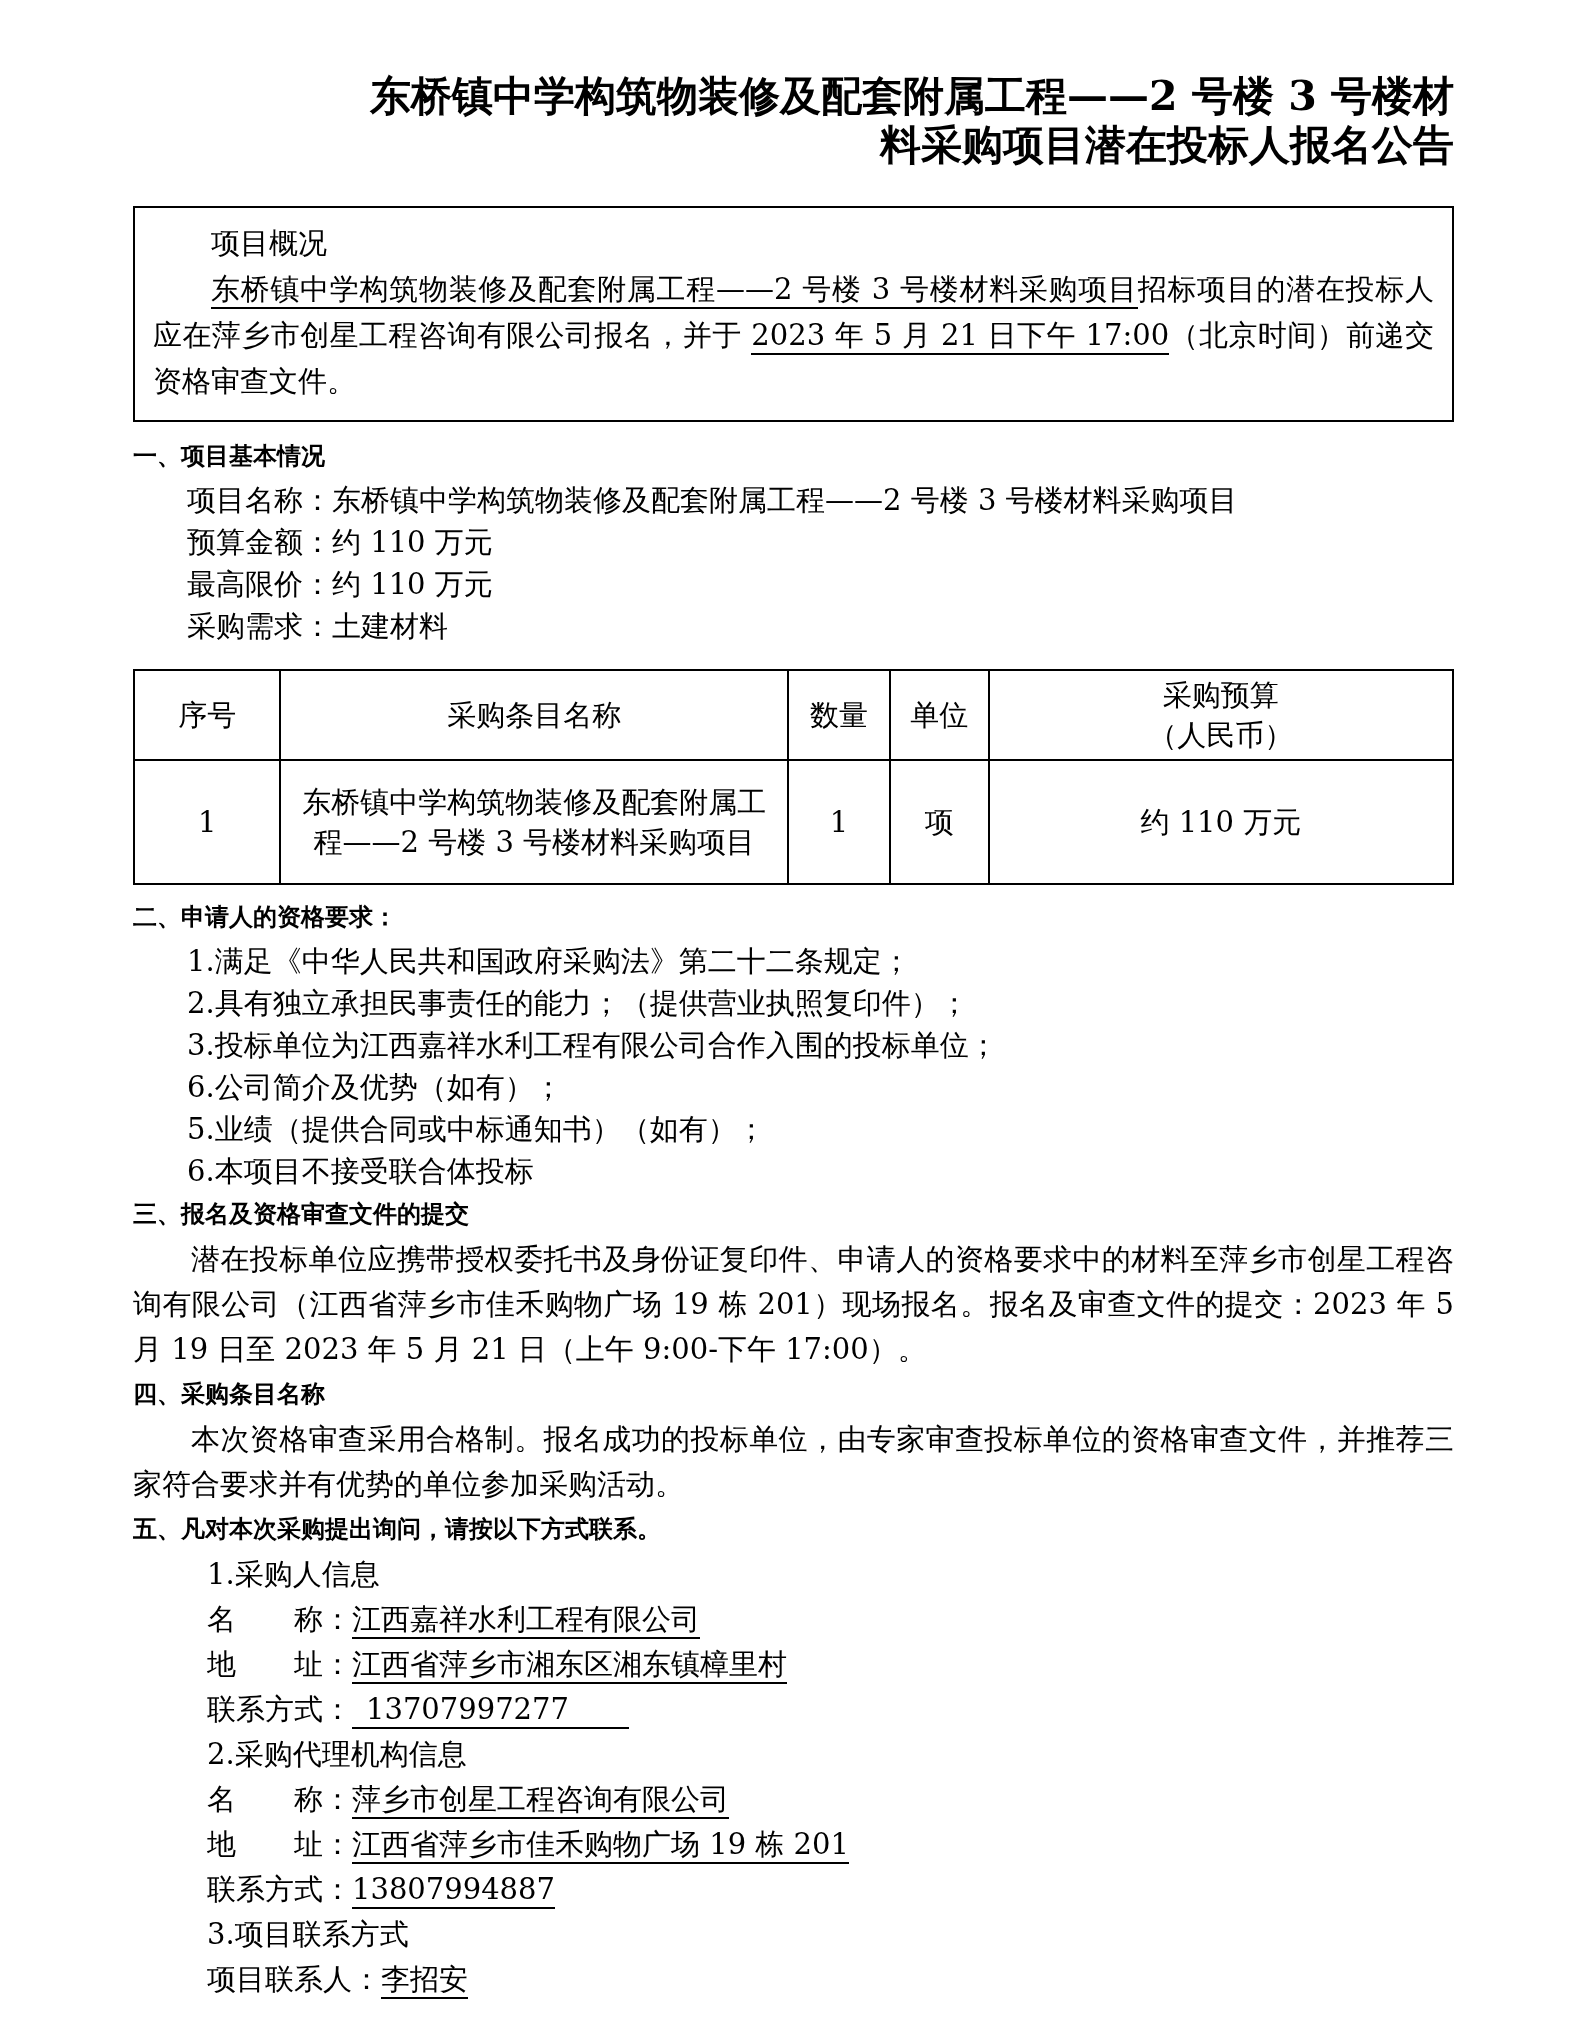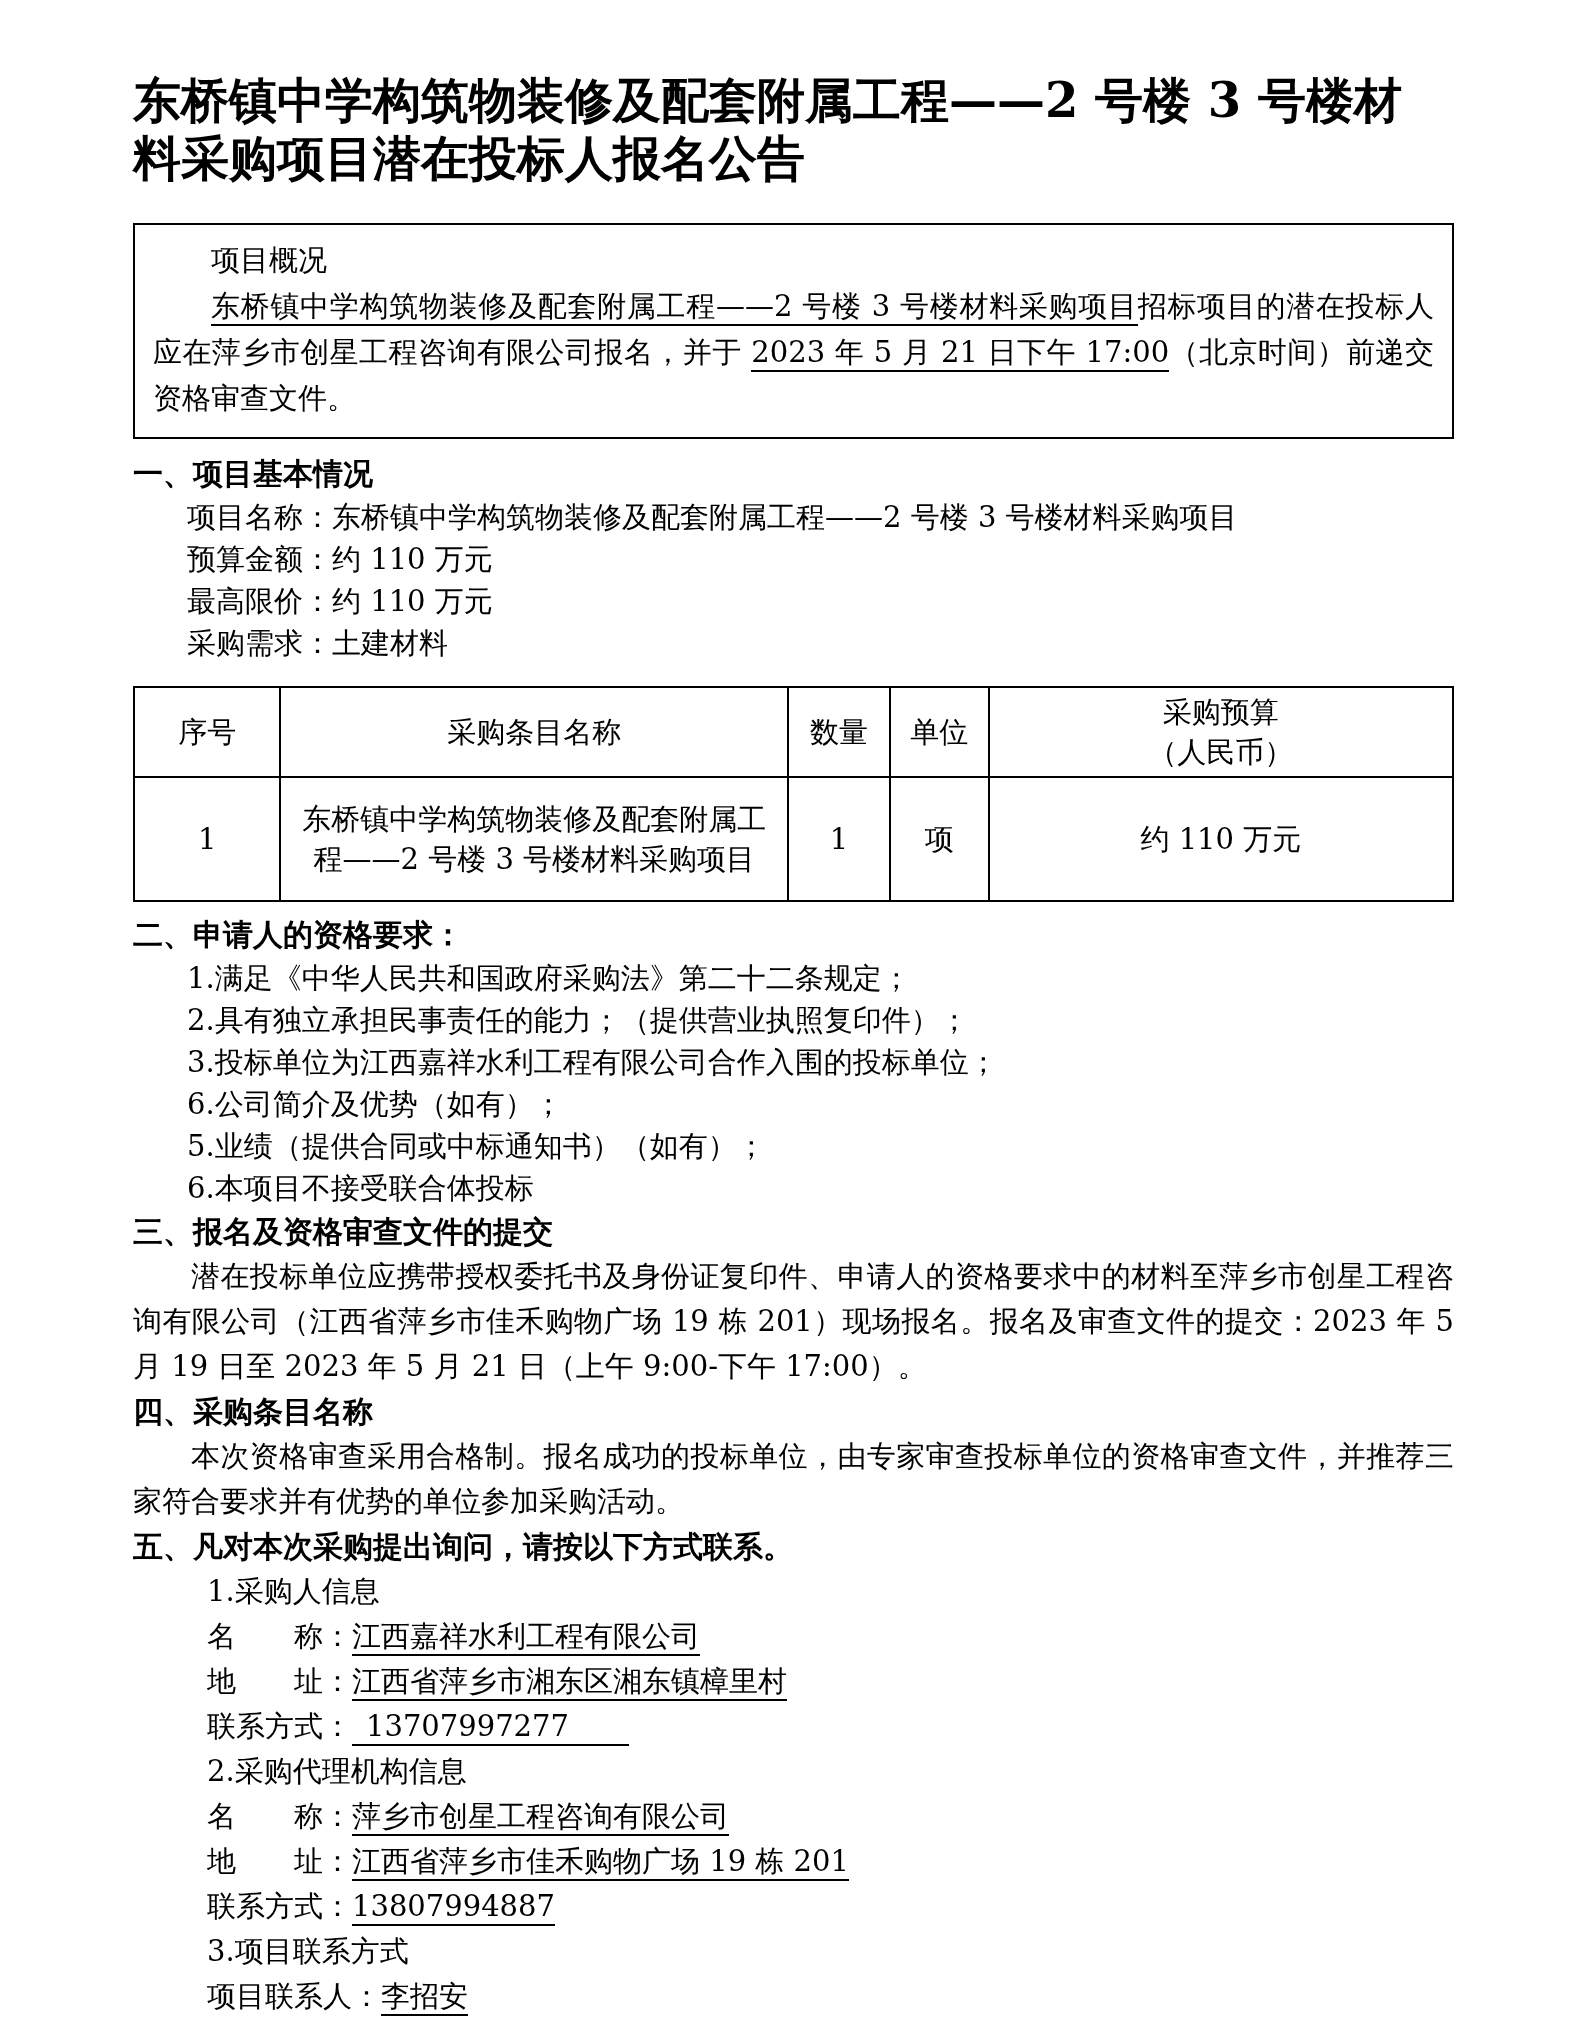--- a/index.html
+++ b/index.html
@@ -6,40 +6,40 @@
   html, body { margin: 0; padding: 0; }
   body {
     width: 1587px; height: 2018px;
     background: #ffffff; color: #000000;
     font-family: "DejaVu Serif", "Liberation Serif", serif;
     font-size: 29px;
   }
   .page { width: 1587px; height: 2018px; padding: 72px 133px 0 133px; overflow: hidden; }
 
   .doc-title {
-    font-size: 48px; font-weight: 700; text-align: left;
+    font-size: 41px; font-weight: 700; text-align: right;
     line-height: 1.2; margin: 0 0 26px 0;
     font-family: "DejaVu Serif", "Liberation Serif", serif;
   }
 
   .overview-box {
     border: 2px solid #000;
     padding: 12px 18px 16px 18px;
     line-height: 46px;
     margin-top: 36px;
   }
   .overview-label { text-indent: 2em; }
   .overview-para { text-indent: 2em; text-align: justify; margin: 0; }
 
   .u { border-bottom: 2px solid #000; padding-bottom: 1px; }
   .u-phone-pad { padding-left: 14px; padding-right: 60px; }
 
   .sec-heading {
     font-family: "DejaVu Sans", "Liberation Sans", sans-serif;
-    font-weight: 700; font-size: 30px; line-height: 45px;
+    font-weight: 700; font-size: 24px; line-height: 45px;
   }
   .h1-mt { margin-top: 12px; }
   .h2-mt { margin-top: 10px; }
 
   .basic-line { line-height: 42px; padding-left: 54px; }
 
   .items-table {
     width: 100%; border-collapse: collapse; table-layout: fixed;
     margin-top: 22px; margin-bottom: 10px;
   }

